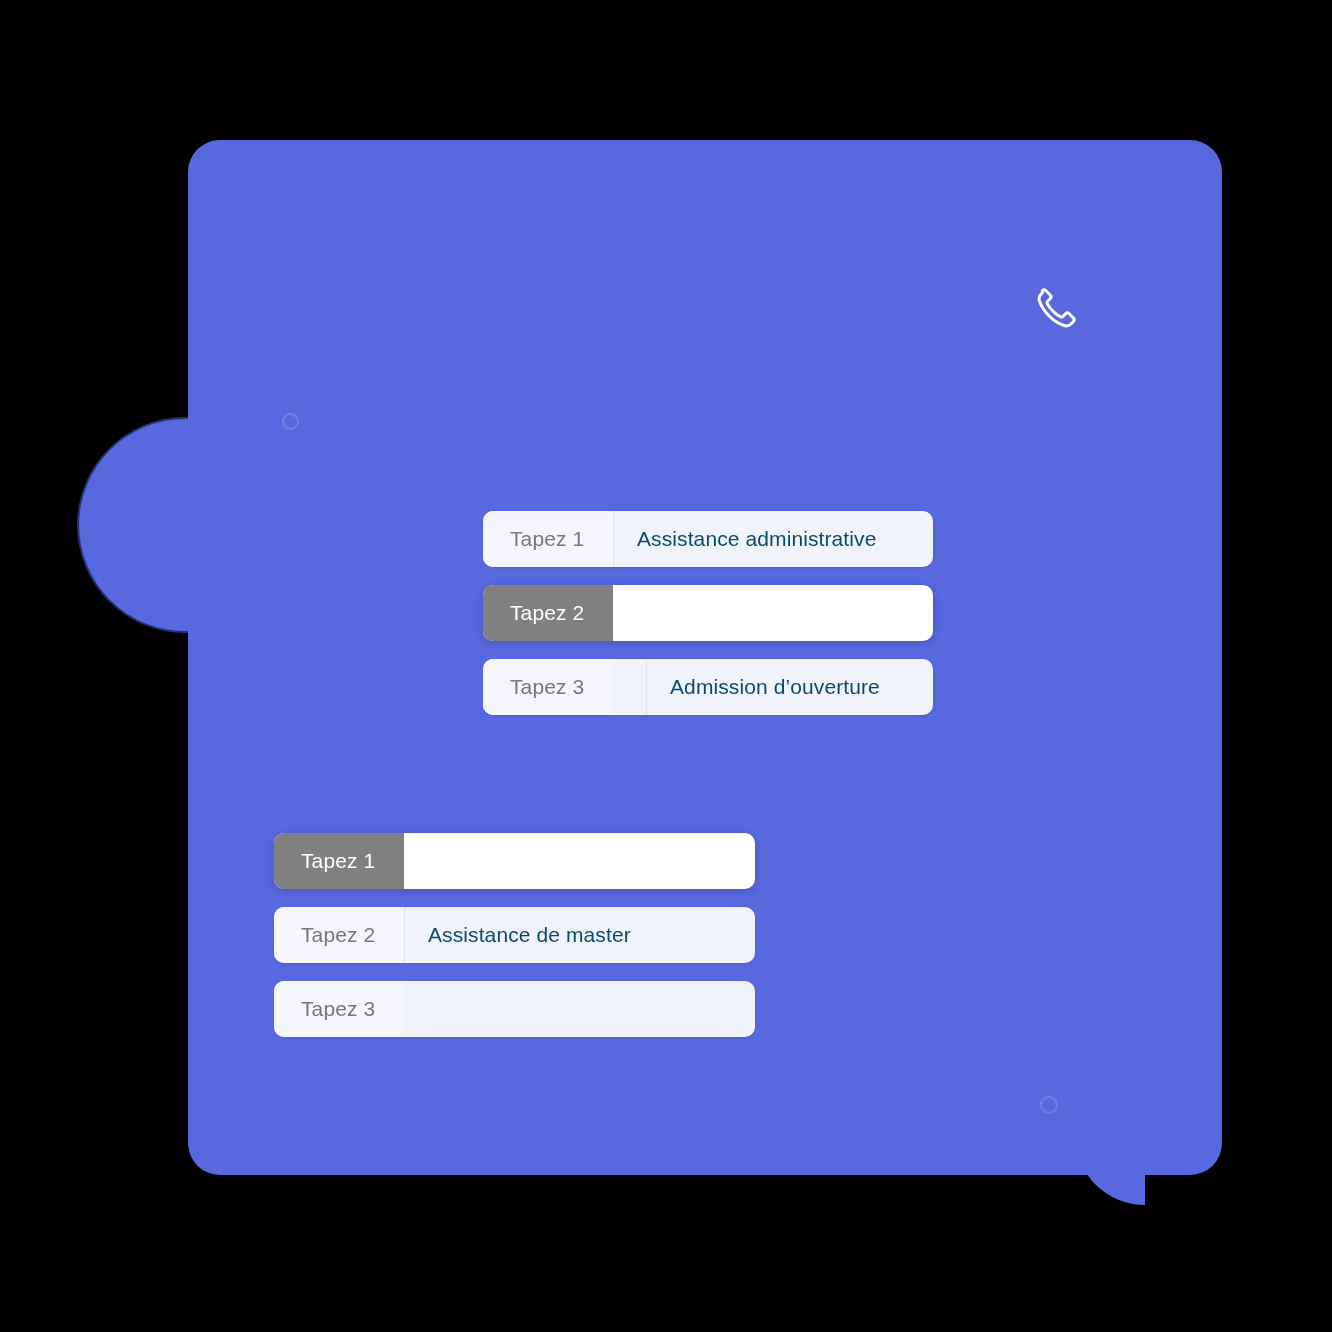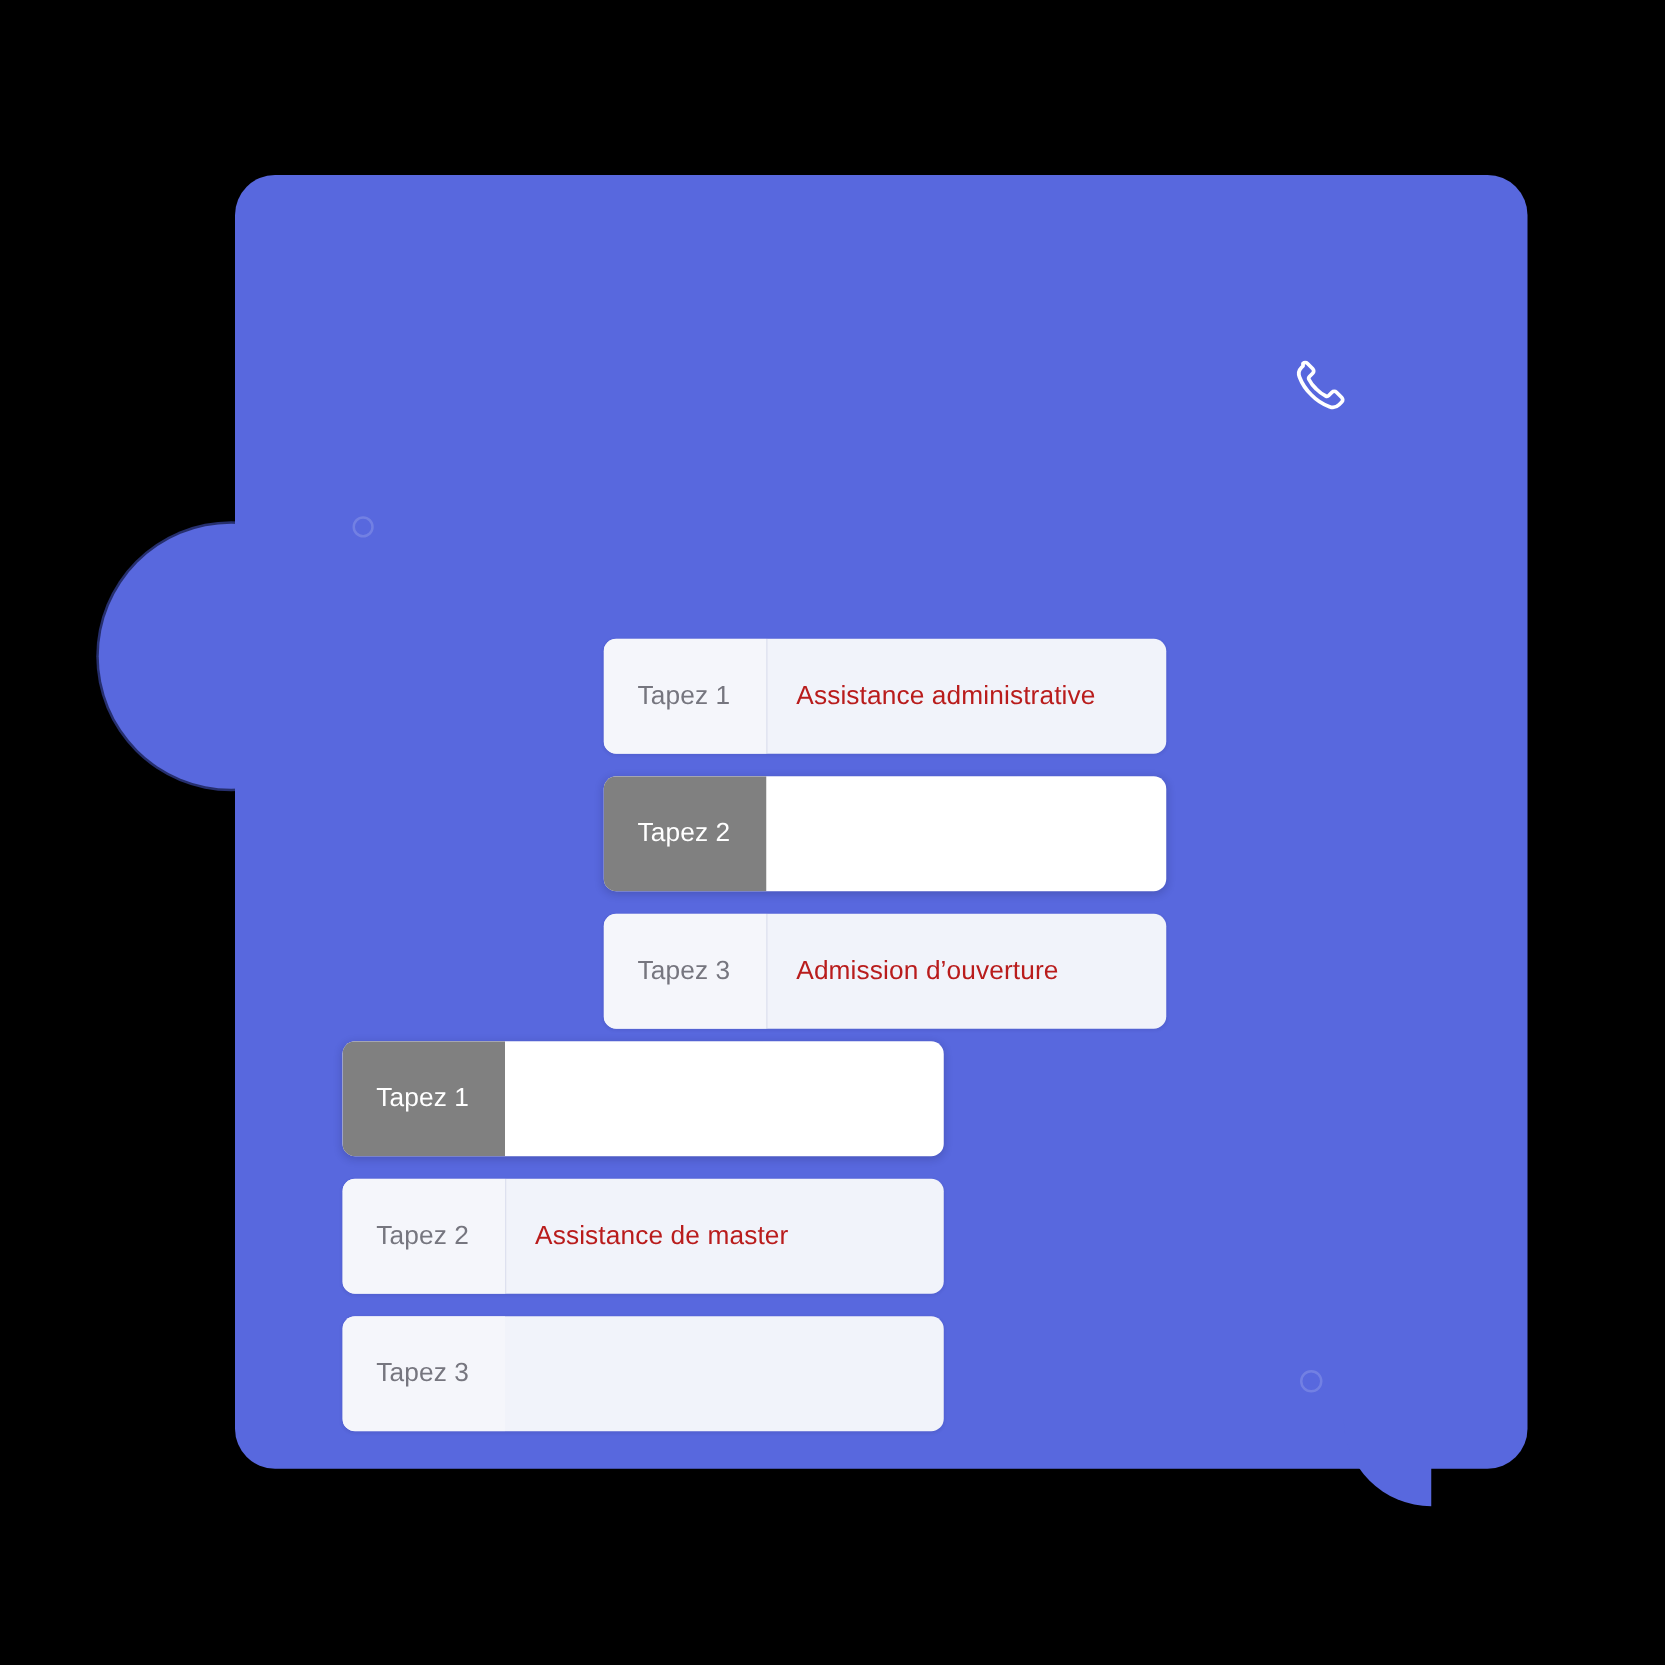--- a/index.html
+++ b/index.html
@@ -117,29 +117,30 @@
   }
   .menu-group.group-2 {
     left: 274px;
     top: 833px;
     width: 481px;
   }
 
   .menu-row {
     display: flex;
     align-items: stretch;
-    height: 92px;
+    height: 56px;
     margin-bottom: 18px;
     border-radius: 10px;
     overflow: hidden;
     background: #F1F3FA;
     box-shadow: 0 1px 3px rgba(20, 24, 60, 0.10);
   }
   .menu-row:last-child {
     margin-bottom: 0;
+    gap: 33px;
   }
   .menu-row.selected {
     background: #FFFFFF;
     box-shadow: 0 2px 7px rgba(18, 22, 58, 0.22);
   }
 
   .row-badge {
     flex: 0 0 130px;
     display: flex;
     align-items: center;
@@ -154,21 +155,21 @@
     background: #808080;
     color: #FFFFFF;
   }
 
   .row-label {
     flex: 1 1 auto;
     display: flex;
     align-items: center;
     padding-left: 23px;
     box-sizing: border-box;
-    color: #b91c1c;
+    color: #0c4a6e;
     font-size: 21px;
     letter-spacing: 0.1px;
     border-left: 1px solid rgba(205, 210, 230, 0.55);
   }
   .menu-row.selected .row-label {
     color: #1C1C22;
     border-left: none;
   }
 </style>
 </head>

